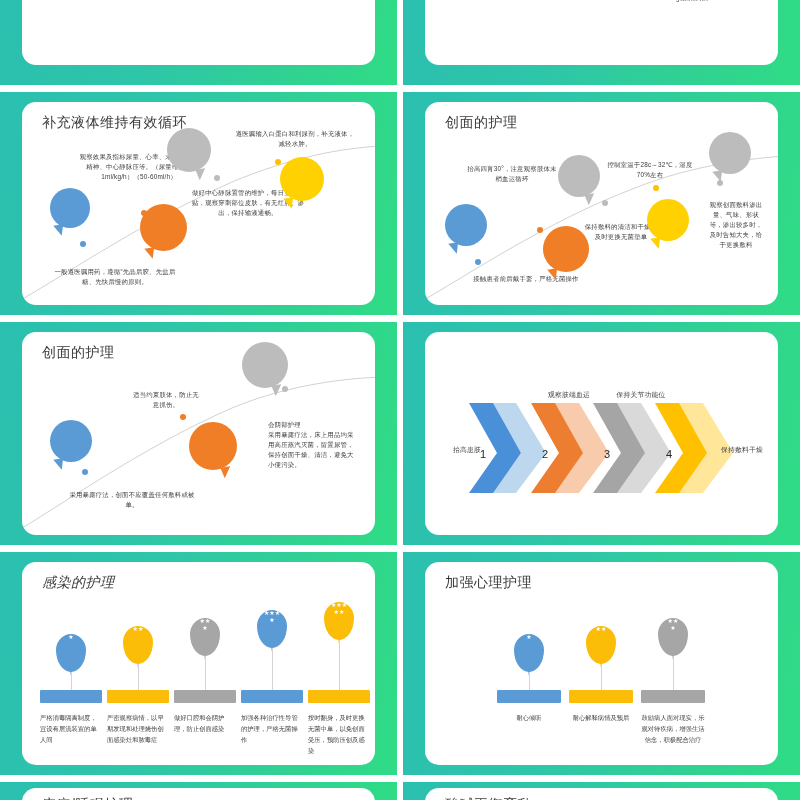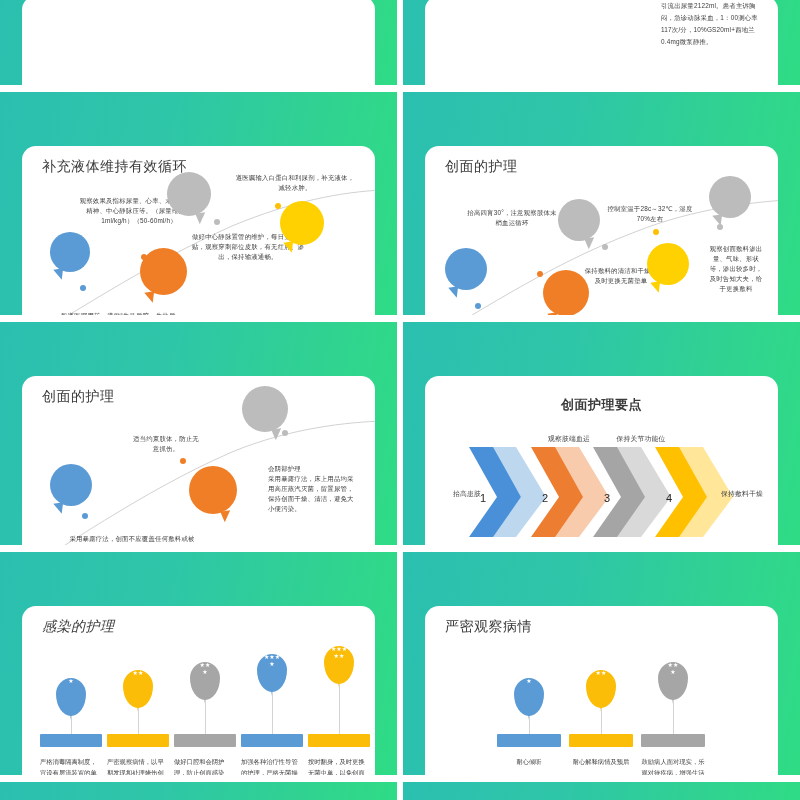--- a/index.html
+++ b/index.html
@@ -26,21 +26,20 @@
   .slide {
     position:absolute;
     background:linear-gradient(100deg,#2bbfb0 0%,#2ec6a8 40%,#30d291 75%,#2fdc85 100%);
     overflow:hidden;
   }
   .card {
     position:absolute;
     background:#ffffff;
     border-radius:14px;
     overflow:hidden;
-    margin-top:44px;
   }
   .title {
     font-size:14px; color:#3a3a3a; font-weight:400; letter-spacing:.5px;
   }
   .title.center { text-align:center; font-weight:700; }
 
   
   .tx {
     position:absolute; font-size:6.4px; color:#3c3c3c; line-height:1.55;
     text-align:center; letter-spacing:.2px;
@@ -166,21 +165,20 @@
       <div class="bub tr" style="left:220px;top:10px;width:46px;height:46px;background:#bcbcbc;color:#bcbcbc;">8</div>
 
       <div class="dot" style="left:60px;top:137px;background:#5b9bd5;"></div>
       <div class="dot" style="left:158px;top:82px;background:#f07e26;"></div>
       <div class="dot" style="left:260px;top:54px;background:#bcbcbc;"></div>
     </div>
   </div>
 
   <div class="slide" style="left:403px;top:322px;width:397px;height:223px;">
     <div class="card" style="left:22px;top:10px;width:353px;height:203px;">
-      <div class="title center" style="position:absolute;left:0;top:20px;width:353px;font-size:13px;">创面护理要点</div>
 
       <svg style="position:absolute;left:36px;top:66px;width:280px;height:100px;" viewBox="0 0 280 100">
 
         <polygon points="30,5 55,5 85,55 55,95 30,95 60,55" fill="#bdd7ee"></polygon>
         <polygon points="90,5 118,5 148,55 118,95 90,95 120,55" fill="#f8cbad"></polygon>
         <polygon points="152,5 180,5 210,55 180,95 152,95 182,55" fill="#d9d9d9"></polygon>
         <polygon points="214,5 242,5 272,55 242,95 214,95 244,55" fill="#ffe699"></polygon>
 
         <polygon points="8,5 32,5 60,55 32,95 8,95 36,55" fill="#4a90d9"></polygon>
         <polygon points="70,5 94,5 122,55 94,95 70,95 98,55" fill="#ed7d31"></polygon>
@@ -246,21 +244,21 @@
           </div>
           <div class="pin-stem" style="position: absolute; left: 317px; top: 78px; width: 1px; height: 50px; background: rgb(212, 212, 212);"></div>
           <div class="pin-bar" style="position: absolute; left: 286px; top: 128px; width: 62px; height: 13px; background: rgb(251, 189, 8);"></div>
           <div class="pin-txt" style="position: absolute; left: 286px; top: 150px; width: 62px; font-size: 6.3px; line-height: 1.75; text-align: left;">按时翻身，及时更换无菌中单，以免创面受压，预防压创及感染</div>
         </div>
     </div>
   </div>
 
   <div class="slide" style="left:403px;top:552px;width:397px;height:223px;">
     <div class="card" style="left:22px;top:10px;width:353px;height:203px;">
-        <div class="title" style="position:absolute;left:20px;top:12px;">严密观察病情</div>
+        <div class="title" style="position:absolute;left:20px;top:12px;">加强心理护理</div>
         <div id="pins6" style="position:absolute;left:0;top:0;width:353px;height:203px;">
           <div style="position: absolute; left: 89px; top: 72px; width: 30px; height: 38px; background: rgb(91, 155, 213); border-radius: 50% / 42% 42% 58% 58%;">
             <div class="stars" style="position: absolute; left: 0px; top: 6px; width: 30px; text-align: center; white-space: pre-line; color: rgb(255, 255, 255); font-size: 6px; line-height: 6.5px;">★</div>
             <div style="position: absolute; left: 13px; top: 30px; width: 4px; height: 12px; background: rgb(91, 155, 213); clip-path: polygon(0px 0px, 100% 0px, 50% 100%);"></div>
           </div>
           <div class="pin-stem" style="position: absolute; left: 104px; top: 110px; width: 1px; height: 18px; background: rgb(212, 212, 212);"></div>
           <div class="pin-bar" style="position: absolute; left: 72px; top: 128px; width: 64px; height: 13px; background: rgb(91, 155, 213);"></div>
           <div class="pin-txt c" style="position: absolute; left: 72px; top: 150px; width: 64px; font-size: 6.3px; line-height: 1.75; text-align: center;">耐心倾听</div>
           <div style="position: absolute; left: 161px; top: 64px; width: 30px; height: 38px; background: rgb(251, 189, 8); border-radius: 50% / 42% 42% 58% 58%;">
             <div class="stars" style="position: absolute; left: 0px; top: 6px; width: 30px; text-align: center; white-space: pre-line; color: rgb(255, 255, 255); font-size: 6px; line-height: 6.5px;">★★</div>

